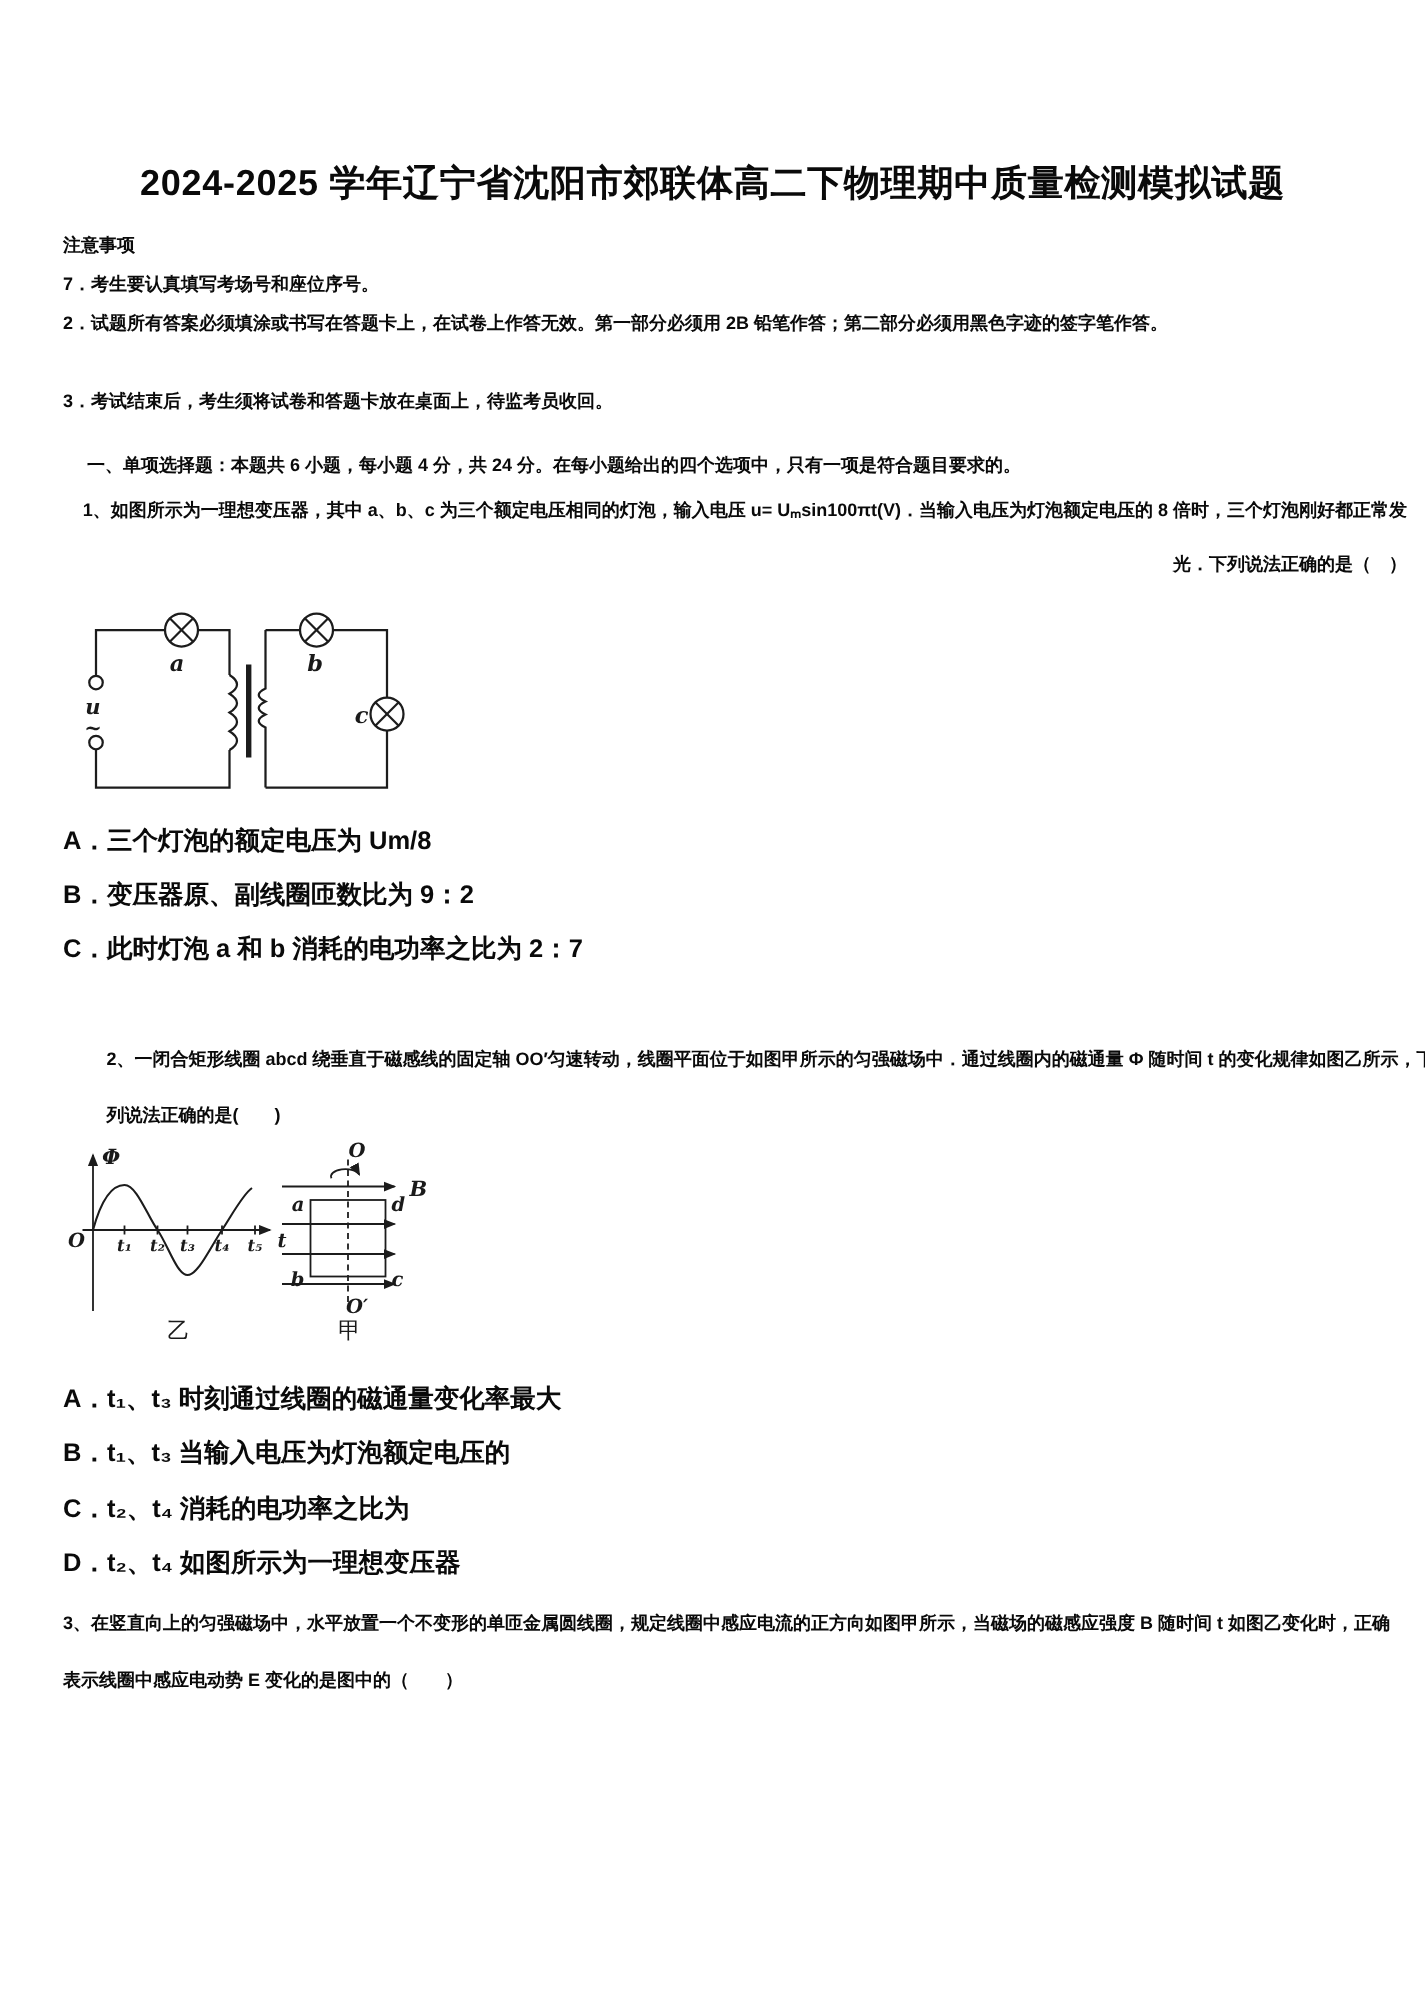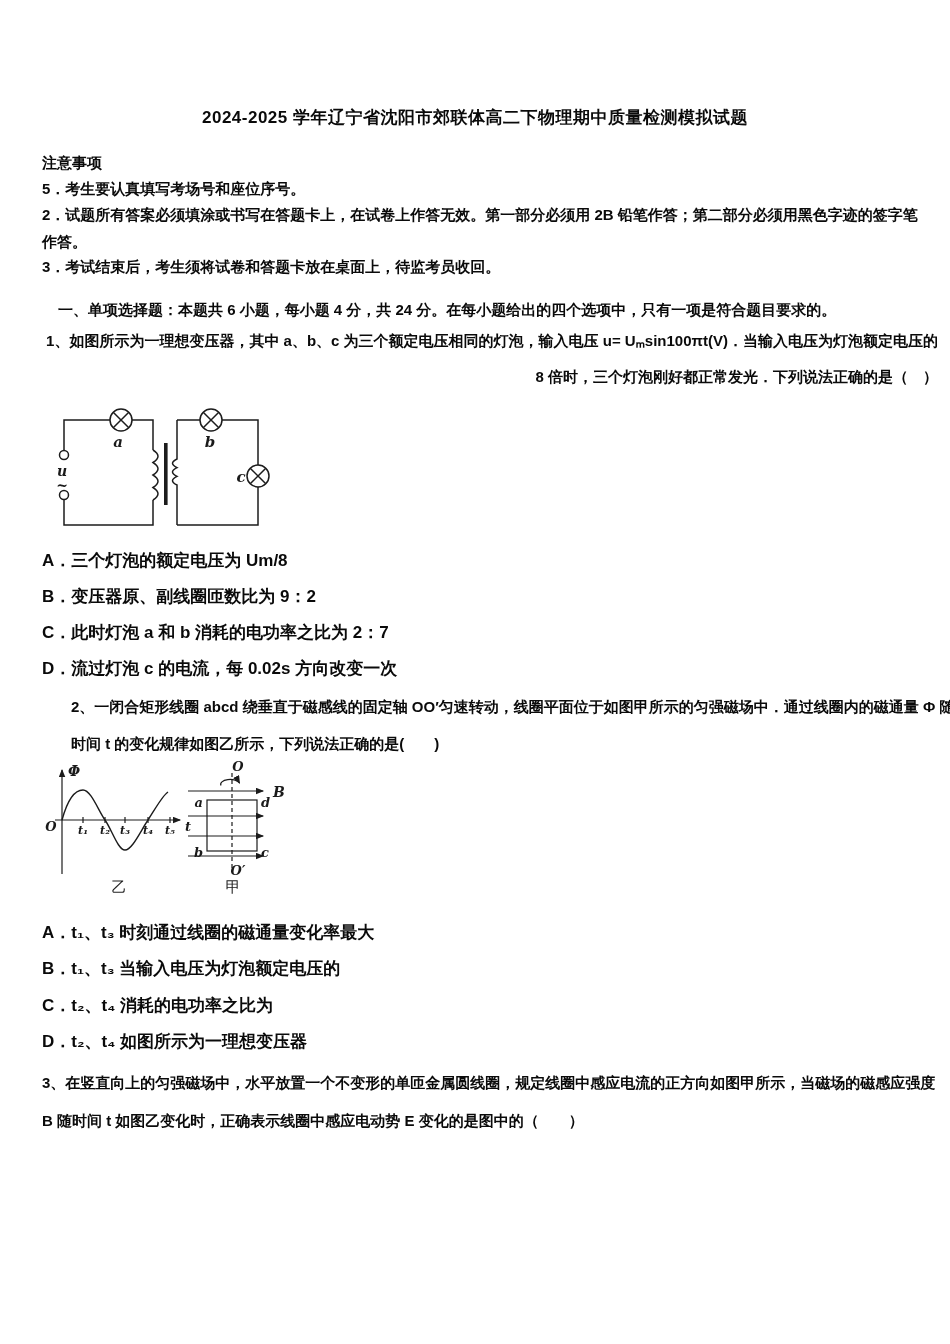--- a/index.html
+++ b/index.html
@@ -4,23 +4,23 @@
 <style>
   html,body{margin:0;padding:0;background:#fff;}
   .page{
     position:relative;width:950px;height:1344px;background:#ffffff;
     font-family:"Liberation Sans",sans-serif;color:#0a0a0a;font-weight:700;
     overflow:hidden;
   }
   .abs{position:absolute;}
   .title{
     top:106px;left:0;width:950px;text-align:center;
-    font-size:17px;font-weight:700;letter-spacing:0.5px;
+    font-size:24px;font-weight:700;letter-spacing:0.5px;
   }
-  .body-text{font-size:15px;line-height:26px;}
+  .body-text{font-size:12px;line-height:26px;}
   .notice-heading{top:150px;left:42px;}
   .n1{top:176px;left:42px;}
   .n2{top:202px;left:42px;width:888px;line-height:26.5px;}
   .n3{top:254px;left:42px;}
   .section-heading{top:297px;left:58px;width:895px;}
   .q1{top:323px;left:42px;width:896px;line-height:35.5px;text-align:right;}
   .q2{top:688px;left:42px;width:896px;line-height:37px;margin-left:29px;}
   .q3{top:1064px;left:42px;width:896px;line-height:37.5px;}
   .opt{left:42px;font-size:17px;}
   .o1a{top:549px;} .o1b{top:585px;} .o1c{top:621px;} .o1d{top:657px;}
@@ -32,21 +32,21 @@
   .svg-cjk{font-family:"Liberation Sans",sans-serif;fill:#1a1a1a;font-weight:400;}
 </style>
 </head>
 <body>
 
 <div class="page">
 
   <div class="abs title">2024-2025 学年辽宁省沈阳市郊联体高二下物理期中质量检测模拟试题</div>
 
   <div class="abs body-text notice-heading">注意事项</div>
-  <div class="abs body-text n1">5．考生要认真填写考场号和座位序号。</div>
+  <div class="abs body-text n1">7．考生要认真填写考场号和座位序号。</div>
   <div class="abs body-text n2">2．试题所有答案必须填涂或书写在答题卡上，在试卷上作答无效。第一部分必须用 2B 铅笔作答；第二部分必须用黑色字迹的签字笔作答。</div>
   <div class="abs body-text n3">3．考试结束后，考生须将试卷和答题卡放在桌面上，待监考员收回。</div>
 
   <div class="abs body-text section-heading">一、单项选择题：本题共 6 小题，每小题 4 分，共 24 分。在每小题给出的四个选项中，只有一项是符合题目要求的。</div>
 
   <div class="abs body-text q1">1、如图所示为一理想变压器，其中 a、b、c 为三个额定电压相同的灯泡，输入电压 u= Uₘsin100πt(V)．当输入电压为灯泡额定电压的 8 倍时，三个灯泡刚好都正常发光．下列说法正确的是（　）</div>
 
   <svg class="abs fig1" width="260" height="145" viewBox="0 0 260 145" aria-hidden="true">
     <g stroke="#1c1c1c" stroke-width="1.5" fill="none">
       <path d="M24,53 V23 H113 V53"></path>
@@ -76,21 +76,20 @@
     <text class="svg-var" x="78" y="50" font-size="15" text-anchor="middle">a</text>
     <text class="svg-var" x="170" y="50" font-size="15" text-anchor="middle">b</text>
     <text class="svg-var" x="201" y="85" font-size="15" text-anchor="middle">c</text>
     <text class="svg-var" x="22" y="79" font-size="14" text-anchor="middle">u</text>
     <text class="svg-var" x="22" y="93" font-size="14" text-anchor="middle">~</text>
   </svg>
 
   <div class="abs opt o1a">A．三个灯泡的额定电压为 Um/8</div>
   <div class="abs opt o1b">B．变压器原、副线圈匝数比为 9：2</div>
   <div class="abs opt o1c">C．此时灯泡 a 和 b 消耗的电功率之比为 2：7</div>
-  <div class="abs opt o1d">D．流过灯泡 c 的电流，每 0.02s 方向改变一次</div>
 
   <div class="abs body-text q2">2、一闭合矩形线圈 abcd 绕垂直于磁感线的固定轴 OO′匀速转动，线圈平面位于如图甲所示的匀强磁场中．通过线圈内的磁通量 Φ 随时间 t 的变化规律如图乙所示，下列说法正确的是(　　)</div>
 
   <svg class="abs fig2" width="280" height="140" viewBox="0 0 280 140" aria-hidden="true">
     <defs>
       <marker id="ah" viewBox="0 0 8 8" refX="6.5" refY="3" markerWidth="7.5" markerHeight="7.5" orient="auto">
         <path d="M0,0 L7.5,3 L0,6 Z" fill="#1c1c1c"></path>
       </marker>
     </defs>
     <g stroke="#1c1c1c" stroke-width="1.2" fill="none">

